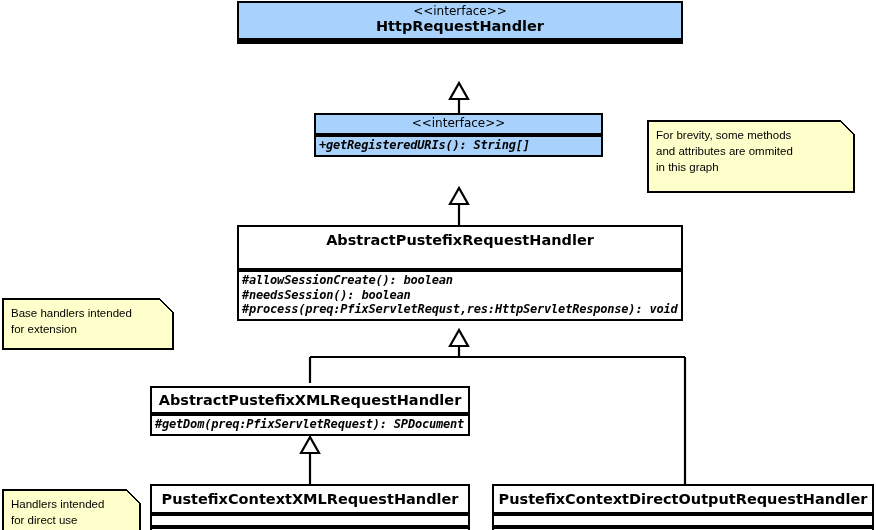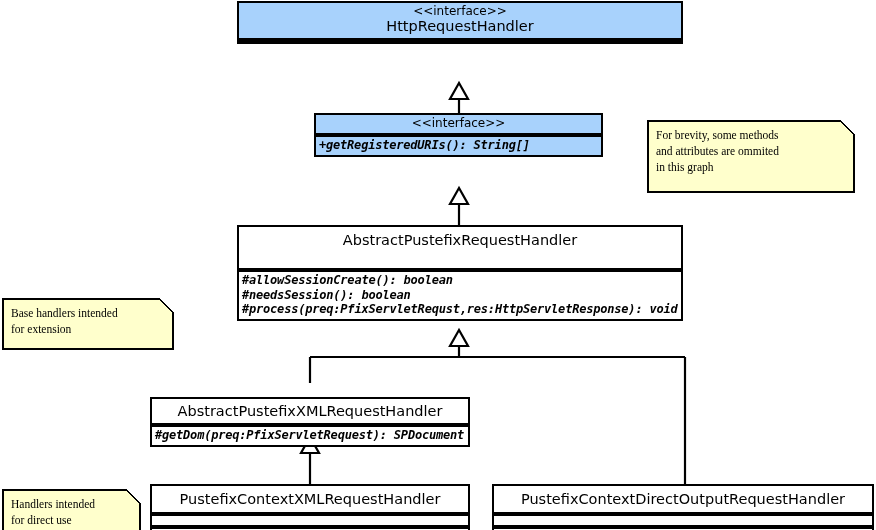--- a/index.html
+++ b/index.html
@@ -43,21 +43,21 @@
   .uml-stereo {
     font-family: "DejaVu Sans", sans-serif;
     font-size: 12px;
     font-weight: normal;
     color: #000000;
     display: block;
   }
   .uml-name {
     font-family: "DejaVu Sans", sans-serif;
     font-size: 14.5px;
-    font-weight: normal;
+    font-weight: bold;
     color: #000000;
     display: block;
     white-space: nowrap;
   }
 
   
   .sep {
     height: 4px;
     border-top: 2px solid #000000;
     border-bottom: 2px solid #000000;
@@ -87,21 +87,21 @@
 
   
   .note {
     position: absolute;
     box-sizing: border-box;
     background: #ffffcc;
     border: 2px solid #000000;
     padding: 6px 7px 5px 7px;
   }
   .note-text {
-    font-family: Liberation Serif, serif;
+    font-family: Liberation Sans, sans-serif;
     font-size: 11.5px;
     color: #000000;
     white-space: pre;
     line-height: 1.38;
   }
   .note-fold {
     position: absolute;
     right: -2px;
     top: -2px;
     width: 15px;
@@ -173,21 +173,21 @@
       <span class="uml-name">AbstractPustefixRequestHandler</span>
     </div>
     <div class="sep"></div>
     <div class="uml-compart">
       <div class="member">#allowSessionCreate(): boolean</div>
       <div class="member">#needsSession(): boolean</div>
       <div class="member">#process(preq:PfixServletRequst,res:HttpServletResponse): void</div>
     </div>
   </div>
 
-  <div class="uml-class" style="left:150px; top:397px; width:320px;">
+  <div class="uml-class" style="left:150px; top:386px; width:320px;">
     <div class="uml-head" style="padding-top:4px; padding-bottom:4px;">
       <span class="uml-name">AbstractPustefixXMLRequestHandler</span>
     </div>
     <div class="sep"></div>
     <div class="uml-compart">
       <div class="member">#getDom(preq:PfixServletRequest): SPDocument</div>
     </div>
   </div>
 
   <div class="uml-class" style="left:150px; top:484px; width:320px;">

